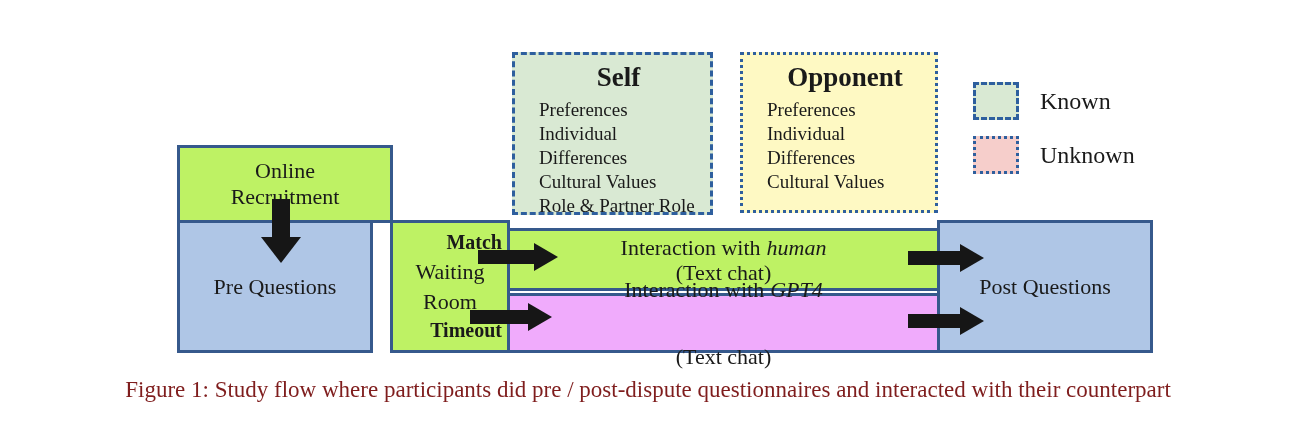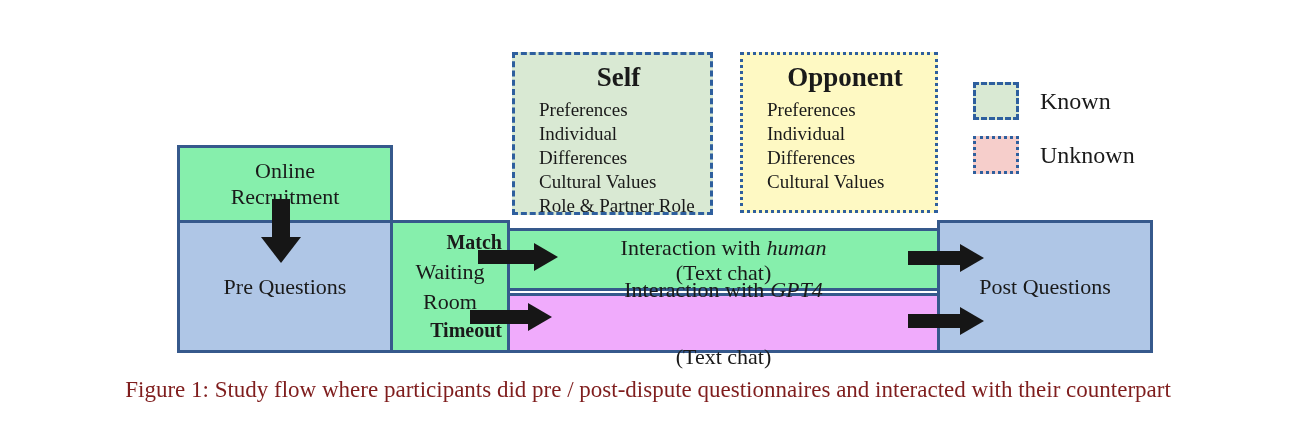--- a/index.html
+++ b/index.html
@@ -18,27 +18,27 @@
   .box {
     position: absolute;
     border: 3px solid #36598c;
     display: flex;
     align-items: center;
     justify-content: center;
     text-align: center;
     font-size: 22px;
     line-height: 26px;
   }
-  .fill-peach { background: #86efac; }
+  .fill-peach { background: #bef264; }
   .fill-blue  { background: #afc6e6; }
   .fill-cream { background: #f0abfc; gap: 42px; }
 
   .box-online   { left: 177px; top: 145px; width: 216px; height: 78px; }
   .box-online .wrap { display: inline-block; width: 150px; }
-  .box-pre      { left: 177px; top: 220px; width: 216px; height: 133px; }
+  .box-pre      { left: 177px; top: 220px; width: 196px; height: 133px; }
   .box-waiting  { left: 390px; top: 220px; width: 120px; height: 133px; }
   .box-waiting .wr { display: inline-block; width: 90px; line-height: 30px; }
   .box-ihuman   { left: 507px; top: 220px; width: 433px; height: 63px; flex-direction: column; line-height: 25px; margin-top: 8px; }
   .box-igpt     { left: 507px; top: 293px; width: 433px; height: 60px; flex-direction: column; line-height: 25px; }
   .box-post     { left: 937px; top: 220px; width: 216px; height: 133px; }
 
   .corner-label {
     position: absolute;
     font-weight: bold;
     font-size: 20px;

